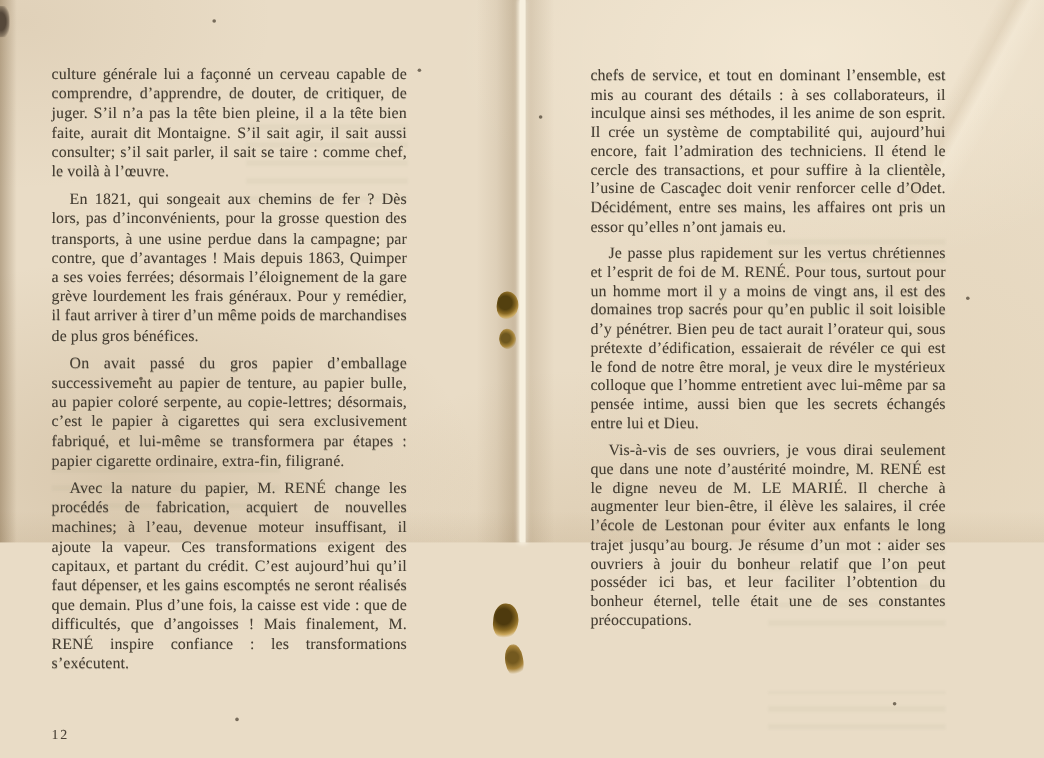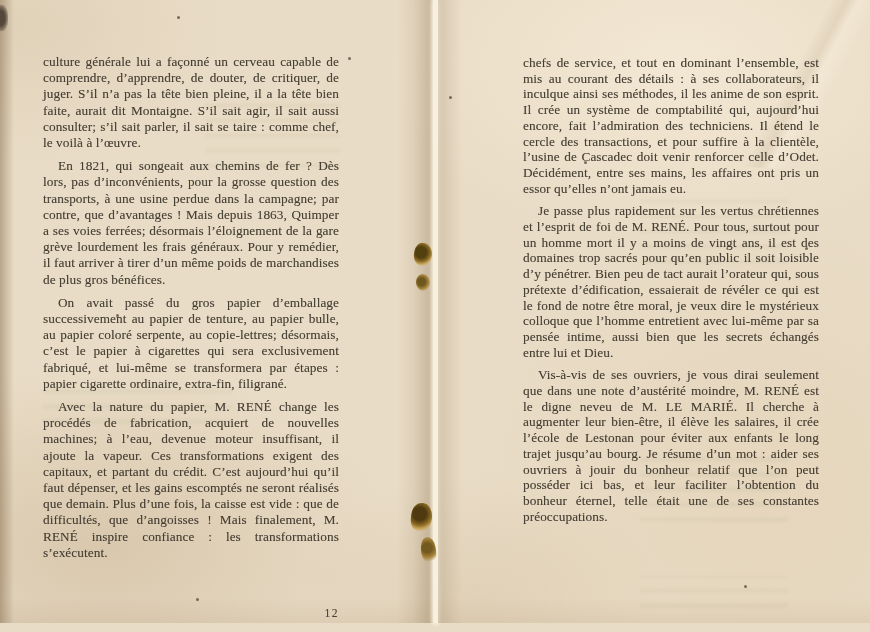--- a/index.html
+++ b/index.html
@@ -1,17 +1,17 @@
 <!DOCTYPE html>
 <html><head>
 <meta charset="utf-8">
 <style>
   html,body{margin:0;padding:0;}
   body{width:870px;height:632px;overflow:hidden;background:#e9dcc6;}
-  .scan{position:relative;width:870px;height:623px;background:#e9dcc6;
+  .scan{position:relative;width:870px;height:452px;background:#e9dcc6;
         font-family:"Liberation Serif","DejaVu Serif",serif;border-radius:12px;}
 
   
   .mottle{position:absolute;inset:0;pointer-events:none;
     background:
       radial-gradient(420px 260px at 12% 88%, rgba(150,118,74,.20), rgba(150,118,74,0) 70%),
       radial-gradient(300px 200px at 2% 4%,  rgba(160,130,90,.12), rgba(160,130,90,0) 70%),
       radial-gradient(500px 300px at 78% 10%, rgba(255,246,228,.45), rgba(255,246,228,0) 60%),
       radial-gradient(420px 420px at 88% 80%, rgba(205,178,132,.15), rgba(205,178,132,0) 70%),
       radial-gradient(260px 180px at 55% 96%, rgba(170,140,95,.14), rgba(170,140,95,0) 70%),
@@ -43,25 +43,25 @@
   .speck{position:absolute;width:3px;height:3px;border-radius:50%;background:rgba(70,60,45,.7);}
 
   
   .ghost{position:absolute;pointer-events:none;opacity:.5;filter:blur(1px);
     background:repeating-linear-gradient(0deg, rgba(126,136,104,.11) 0 5px, rgba(0,0,0,0) 5px 15px);}
 
   
   .textcol{position:absolute;color:#453e33;text-align:justify;
     text-shadow:.2px .2px 0 rgba(69,62,51,.35);}
   .textcol-left{left:43px;top:54px;width:296px;}
-  .textcol-right{left:492px;top:55px;width:296px;margin-left:31px;}
+  .textcol-right{left:492px;top:55px;width:296px;}
   .textcol p{margin:0 0 7px 0;font-size:13.2px;line-height:16.2px;letter-spacing:.1px;text-indent:15px;}
   .textcol-right p{line-height:15.7px;}
   .textcol p.cont{text-indent:0;}
-  .pagenum{position:absolute;color:#4a4238;font-size:11.5px;letter-spacing:1.5px;text-align:right;
+  .pagenum{position:absolute;color:#4a4238;font-size:11.5px;letter-spacing:1.5px;text-align:left;
     text-shadow:.2px .2px 0 rgba(69,62,51,.3);}
   .pagenum-left{left:43px;width:296px;top:607px;}
   .pagenum-right{left:492px;width:296px;top:610px;}
 </style>
 </head>
 <body>
 
 <div class="scan">
 
   <div class="mottle"></div>

